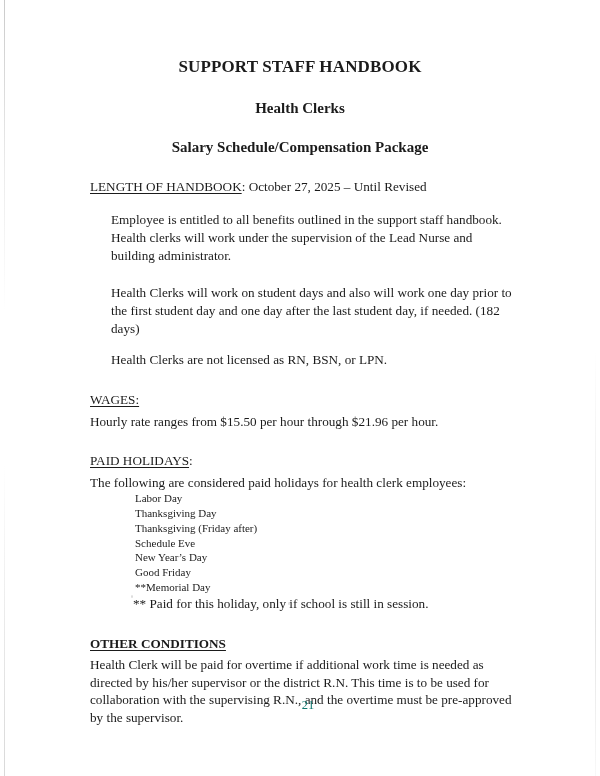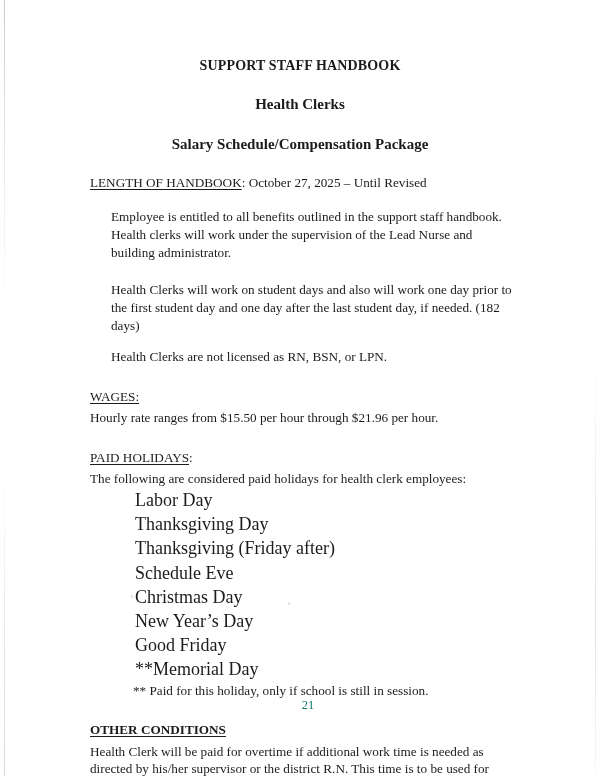--- a/index.html
+++ b/index.html
@@ -38,21 +38,21 @@
   .speck.s2 { left: 288px; top: 602px; width: 2px; height: 3px; opacity: .5; }
 
   .content {
     position: absolute;
     left: 0; top: 0;
     width: 600px;
   }
 
   .doc-title {
     text-align: center;
-    font-size: 14px;
+    font-size: 17px;
     letter-spacing: .15px;
     margin: 58px 0 0 0;
     line-height: 1.1;
   }
   .doc-subtitle {
     text-align: center;
     font-size: 15px;
     margin: 23px 0 0 0;
     line-height: 1.1;
   }
@@ -85,21 +85,21 @@
   }
   .para.gap-lg { margin-top: 19px; }
   .para.nogap { margin-top: 0; }
 
   .list {
     margin: 0;
     padding: 0;
     list-style: none;
   }
   .list li {
-    font-size: 18px;
+    font-size: 11px;
     line-height: 1.345;
     padding-left: 45px;
   }
   .footnote {
     font-size: 13.2px;
     line-height: 1.345;
     padding-left: 43px;
   }
 
   .heading-only { margin-top: 22px; font-weight: bold; }
@@ -145,21 +145,20 @@
       <div class="section-line tight">Hourly rate ranges from $15.50 per hour through $21.96 per hour.</div>
 
       <div class="section-line"><span class="u">PAID HOLIDAYS</span><span>:</span></div>
       <div class="section-line tight">The following are considered paid holidays for health clerk employees:</div>
 
       <ul class="list">
         <li>Labor Day</li>
         <li>Thanksgiving Day</li>
         <li>Thanksgiving (Friday after)</li>
         <li>Schedule Eve</li>
-        <li>Christmas Day</li>
         <li>New Year’s Day</li>
         <li>Good Friday</li>
         <li>**Memorial Day</li>
       </ul>
       <div class="footnote">** Paid for this holiday, only if school is still in session.</div>
 
       <div class="section-line heading-only"><span class="u">OTHER CONDITIONS</span></div>
       <div class="section-line tight">Health Clerk will be paid for overtime if additional work time is needed as directed by his/her supervisor or the district R.N.   This time is to be used for collaboration with the supervising R.N., and the overtime must be pre-approved by the supervisor.</div>
 
     </div>

